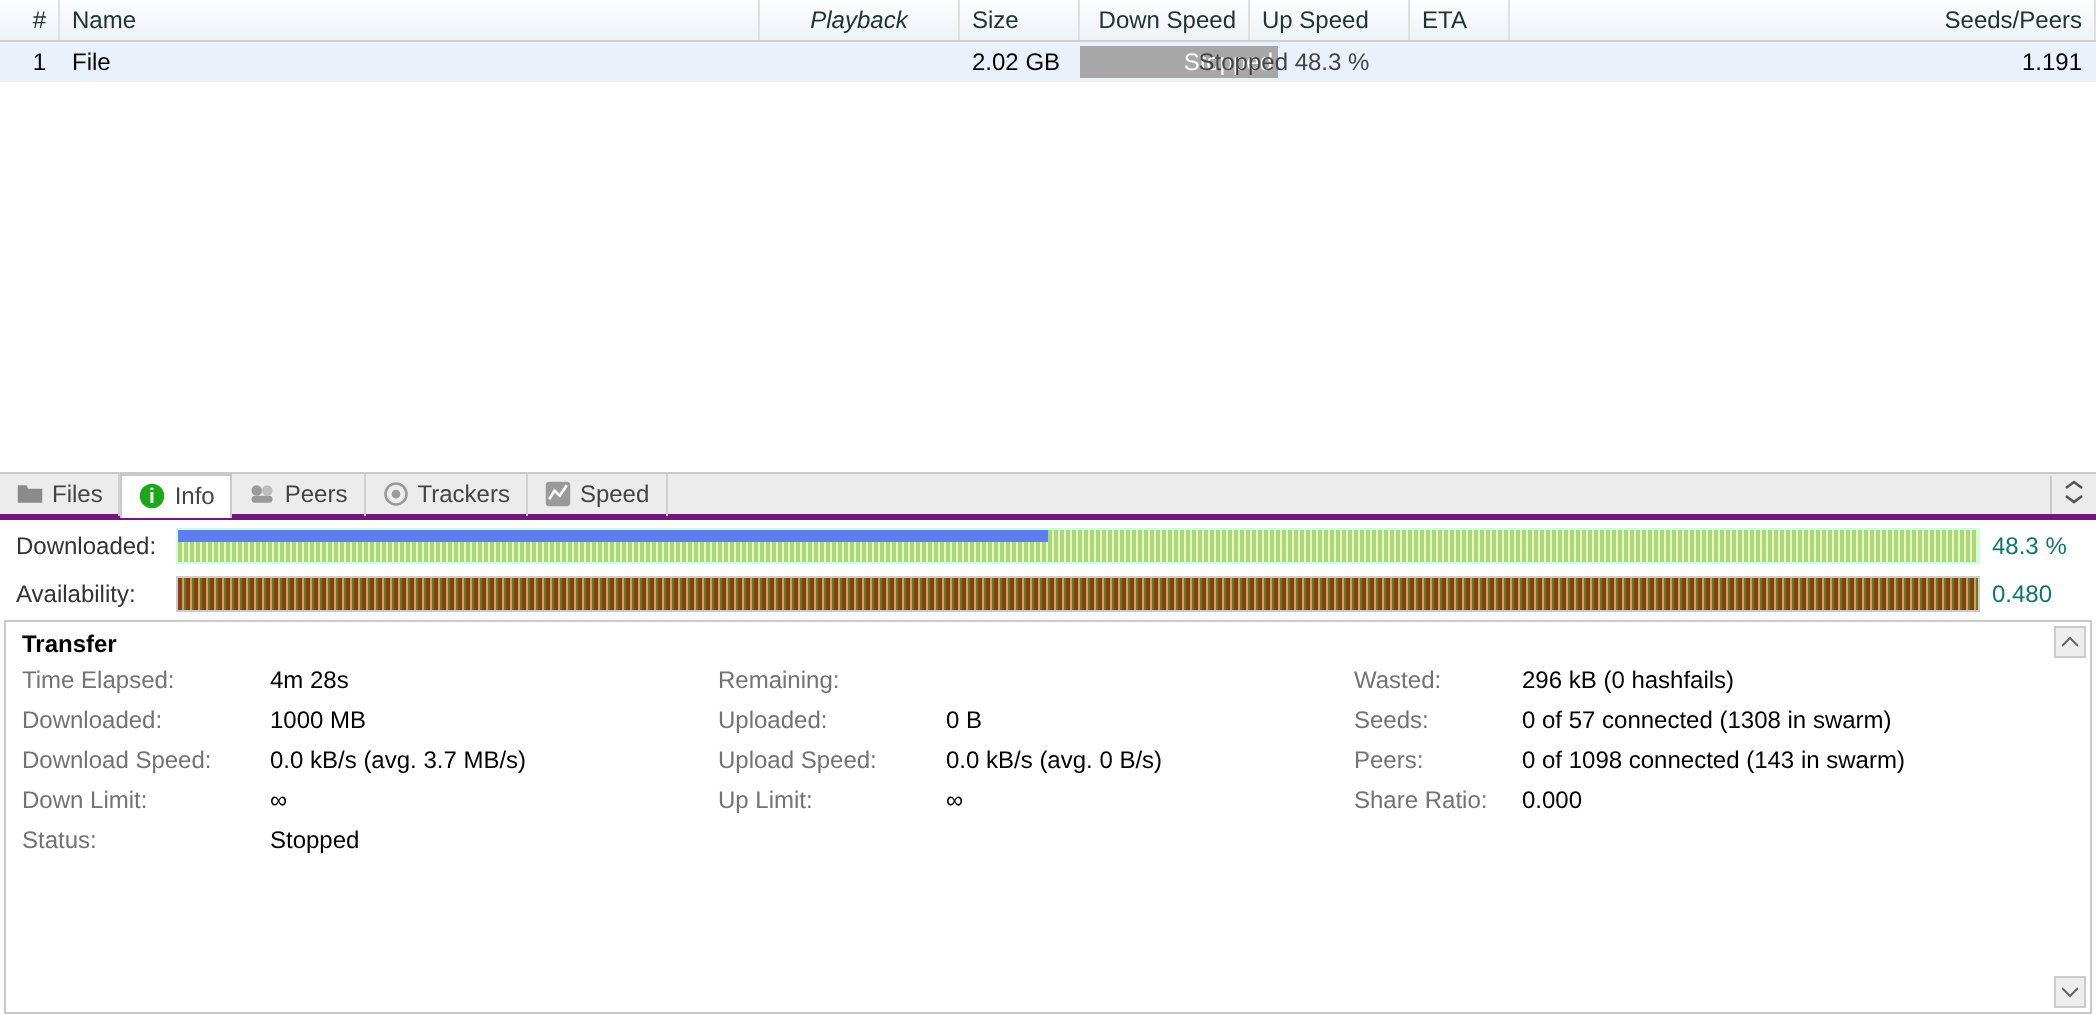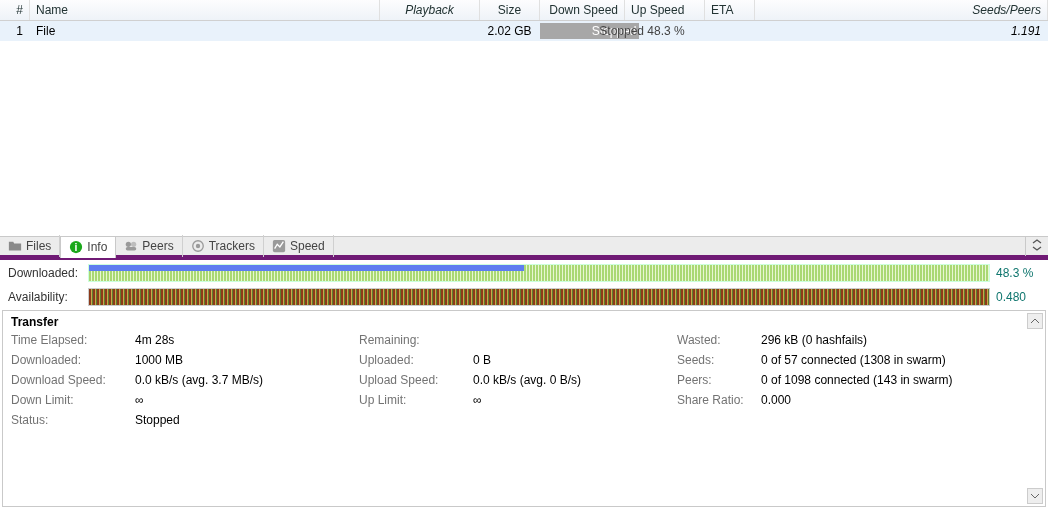--- a/index.html
+++ b/index.html
@@ -9,30 +9,30 @@
 .grid-header { display: flex; border-bottom: 1px solid #d0d0d0; background: #fff; }
 .grid-header .col, .grid-row .col { padding: 2px 6px; border-right: 1px solid #e0e0e0; height: 20px; line-height: 16px; }
 .grid-header .col { background: linear-gradient(#fdfdfe,#eef3f8); color:#233; }
 .grid-row { display:flex; }
 .grid-row.selected { background: #e9f2fb; }
 .grid-row .col { border-right: 1px solid transparent; }
 
 .col-idx     { width: 30px; text-align: right; }
 .col-name    { width: 350px; }
 .col-playback{ width: 100px; text-align: center; font-style: italic; }
-.col-size    { width: 60px;  text-align: center; }
+.col-size    { width: 60px;  text-align: left; }
 .col-status  { width: 205px; text-align: center; position: relative; padding:2px 0; }
 .col-down    { width: 85px;  text-align: right; }
 .col-up      { width: 80px;  text-align: left; }
 .col-eta     { width: 50px;  }
-.col-sp      { flex:1;       text-align: right; padding-right:10px;font-style:italic; }
+.col-sp      { flex:1;       text-align: right; padding-right:10px; }
 
 .status-progress { position:absolute; left:0; top:2px; height:16px; background:#a7a7a7; width:48.3%; color:#fff; text-align:right; padding-right:2px; line-height:16px; }
 .status-text { position:absolute; left:0; right:0; top:2px; line-height:16px; color:#444; }
-.tabbar { display:flex; align-items:center; background:#ececec; border-top:1px solid #c9c9c9; border-bottom:5px solid #701a75; height:24px; }
+.tabbar { display:flex; align-items:center; background:#ececec; border-top:1px solid #c9c9c9; border-bottom:3px solid #701a75; height:24px; }
 .tab { display:flex; align-items:center; gap:4px; padding:2px 8px; height:22px; color:#444; cursor:pointer; border-right:1px solid #d0d0d0; }
 .tab.active { background:#fff; border-top:1px solid #c9c9c9; border-left:1px solid #c9c9c9; border-right:1px solid #c9c9c9; margin-bottom:-1px; }
 .tab svg { width:14px; height:14px; }
 .expand { margin-left:auto; padding:2px 6px; border-left:1px solid #c9c9c9; cursor:pointer; }
 
 
 .bars { padding:4px 8px 2px 8px; display:grid; grid-template-columns:80px 1fr 50px; row-gap:6px; align-items:center; }
 .bars .lbl { color:#333; }
 .bar-downloaded { height:18px; position:relative; border:1px solid #cfd; background:#f9fdf3; overflow:hidden; }
 .bar-downloaded .pieces { position:absolute; inset:0; background:repeating-linear-gradient(90deg,#aad873 0 2px,#e8f6d2 2px 3px); opacity:1; }

